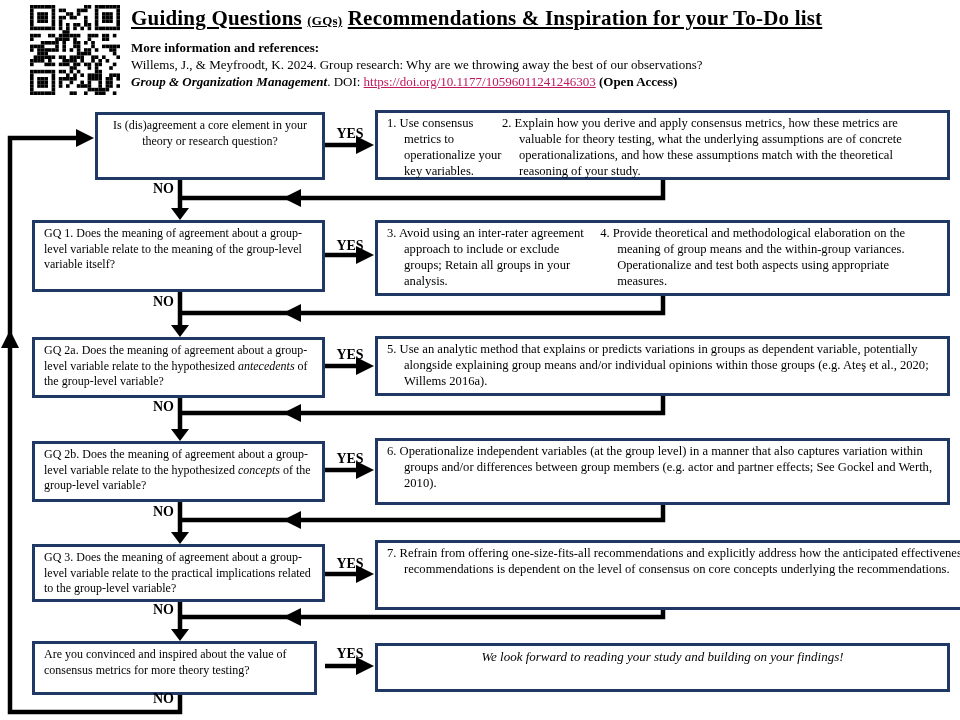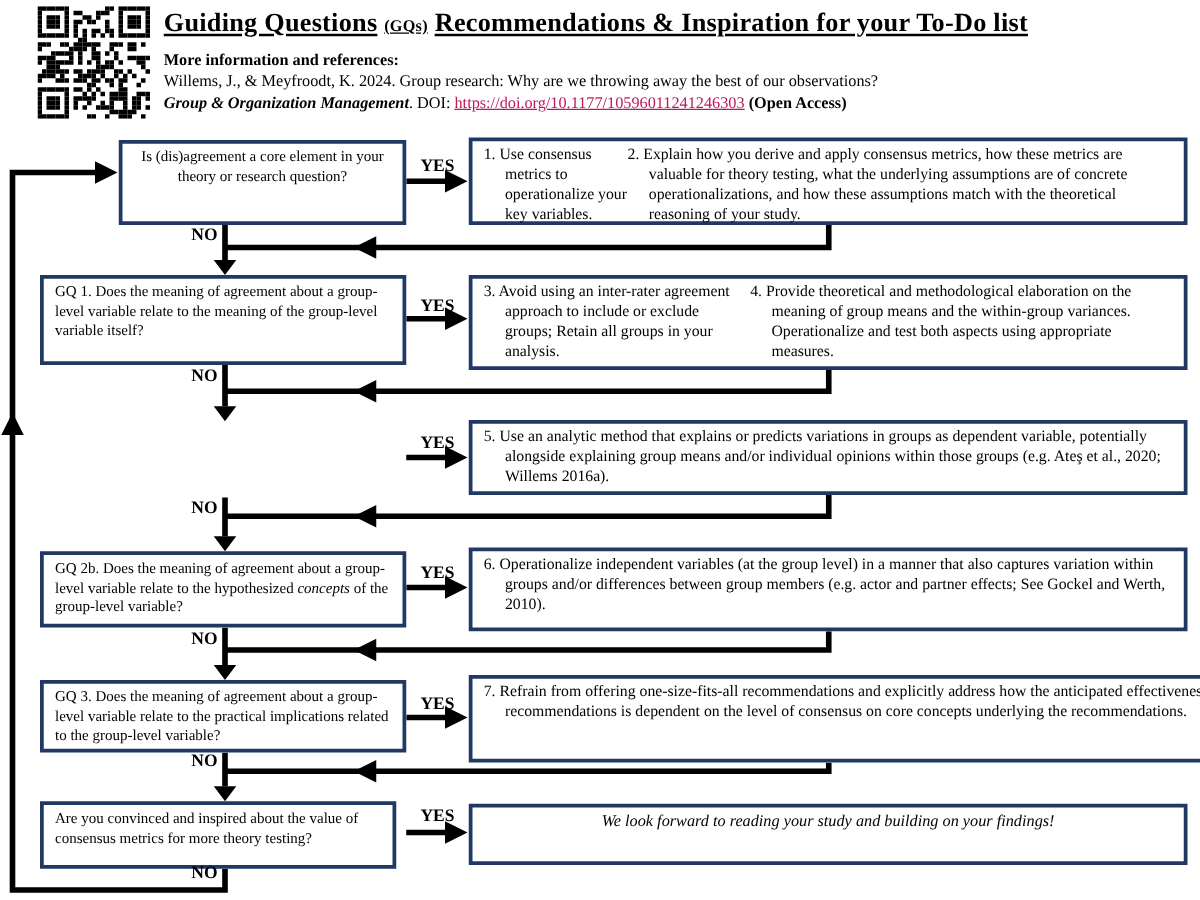--- a/index.html
+++ b/index.html
@@ -414,20 +414,23 @@
     <div class="ref1">Willems, J., &amp; Meyfroodt, K. 2024. Group research: Why are we throwing away the best of our observations?</div>
     <div class="ref2"><span class="journal">Group &amp; Organization Management</span><span>. DOI: </span><a class="doi">https://doi.org/10.1177/10596011241246303</a> <span class="oa">(Open Access)</span></div>
   </div>
 
   <div class="qbox q1">
     <div class="qcenter">Is (dis)agreement a core element in your theory or research question?</div>
   </div>
   <div class="qbox q2">
     <div>GQ 1. Does the meaning of agreement about a group-level variable relate to the meaning of the group-level variable itself?</div>
   </div>
+  <div class="qbox q3">
+    <div><span>GQ 2a. Does the meaning of agreement about a group-level variable relate to the hypothesized </span><em>antecedents</em><span> of the group-level variable?</span></div>
+  </div>
   <div class="qbox q4">
     <div><span>GQ 2b. Does the meaning of agreement about a group-level variable relate to the hypothesized </span><em>concepts</em><span> of the group-level variable?</span></div>
   </div>
   <div class="qbox q5">
     <div>GQ 3. Does the meaning of agreement about a group-level variable relate to the practical implications related to the group-level variable?</div>
   </div>
   <div class="qbox q6">
     <div>Are you convinced and inspired about the value of consensus metrics for more theory testing?</div>
   </div>
 

